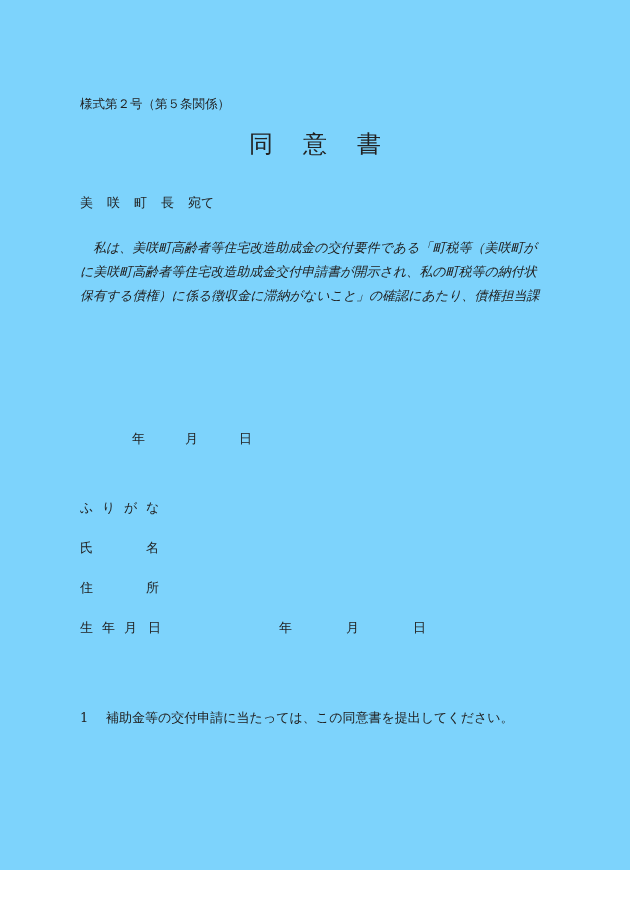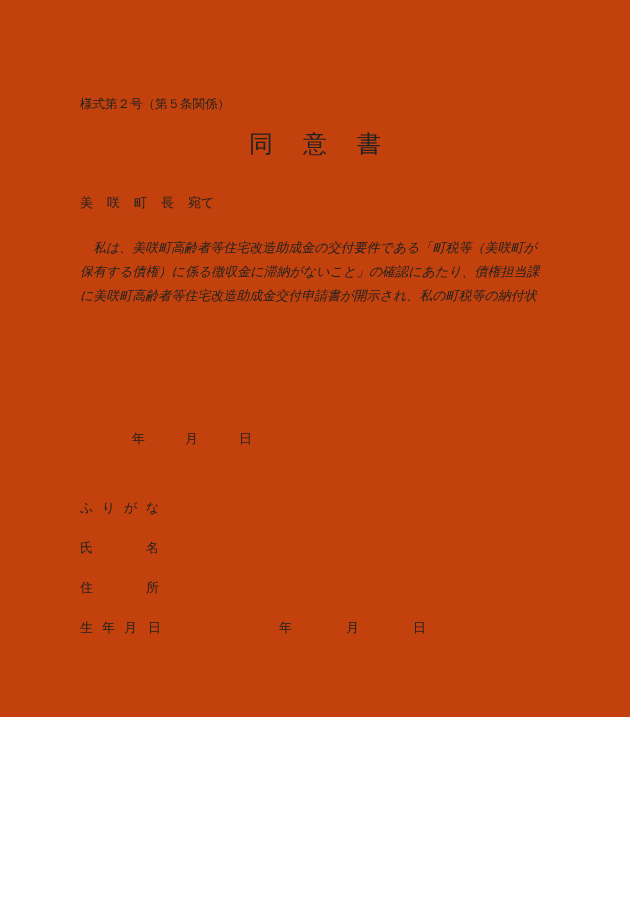--- a/index.html
+++ b/index.html
@@ -12,22 +12,22 @@
       height: 903px;
       position: relative;
       overflow: hidden;
       font-family: "DejaVu Serif", "Liberation Serif", serif;
       color: #222222;
     }
     .page {
       position: absolute;
       left: 0; top: 0;
       width: 630px;
-      height: 717px;
-      background: #c2410c;
+      height: 870px;
+      background: #7dd3fc;
     }
     .abs { position: absolute; white-space: nowrap; }
     .form-number {
       left: 80px; top: 96px;
       font-size: 12.5px;
       letter-spacing: 0px;
     }
     .title {
       left: 0; top: 128px;
       width: 630px;
@@ -79,22 +79,22 @@
   <div class="abs title">
     <span>同</span><span>意</span><span>書</span>
   </div>
 
   <div class="abs addressee">
     <span>美</span><span>咲</span><span>町</span><span>長</span><span>宛て</span>
   </div>
 
   <div class="abs body-text">
     <p>　私は、美咲町高齢者等住宅改造助成金の交付要件である「町税等（美咲町が</p>
+    <p>に美咲町高齢者等住宅改造助成金交付申請書が開示され、私の町税等の納付状</p>
     <p>保有する債権）に係る徴収金に滞納がないこと」の確認にあたり、債権担当課</p>
-    <p>に美咲町高齢者等住宅改造助成金交付申請書が開示され、私の町税等の納付状</p>
   </div>
 
   <div class="abs date-line" style="left:132px;">年</div>
   <div class="abs date-line" style="left:185px;">月</div>
   <div class="abs date-line" style="left:239px;">日</div>
 
   <div class="abs label" style="top:499px;">
     <span style="position:absolute;left:0;">ふ</span>
     <span style="position:absolute;left:22px;">り</span>
     <span style="position:absolute;left:44px;">が</span>
@@ -114,14 +114,17 @@
   <div class="abs label" style="top:619px;">
     <span style="position:absolute;left:0;">生</span>
     <span style="position:absolute;left:22px;">年</span>
     <span style="position:absolute;left:44px;">月</span>
     <span style="position:absolute;left:68px;">日</span>
   </div>
   <div class="abs birth-date" style="left:279px;">年</div>
   <div class="abs birth-date" style="left:346px;">月</div>
   <div class="abs birth-date" style="left:413px;">日</div>
 
+  <div class="abs note">
+    <span class="num">1</span><span>補助金等の交付申請に当たっては、この同意書を提出してください。</span>
+  </div>
 
 </div>
 
 </body></html>

